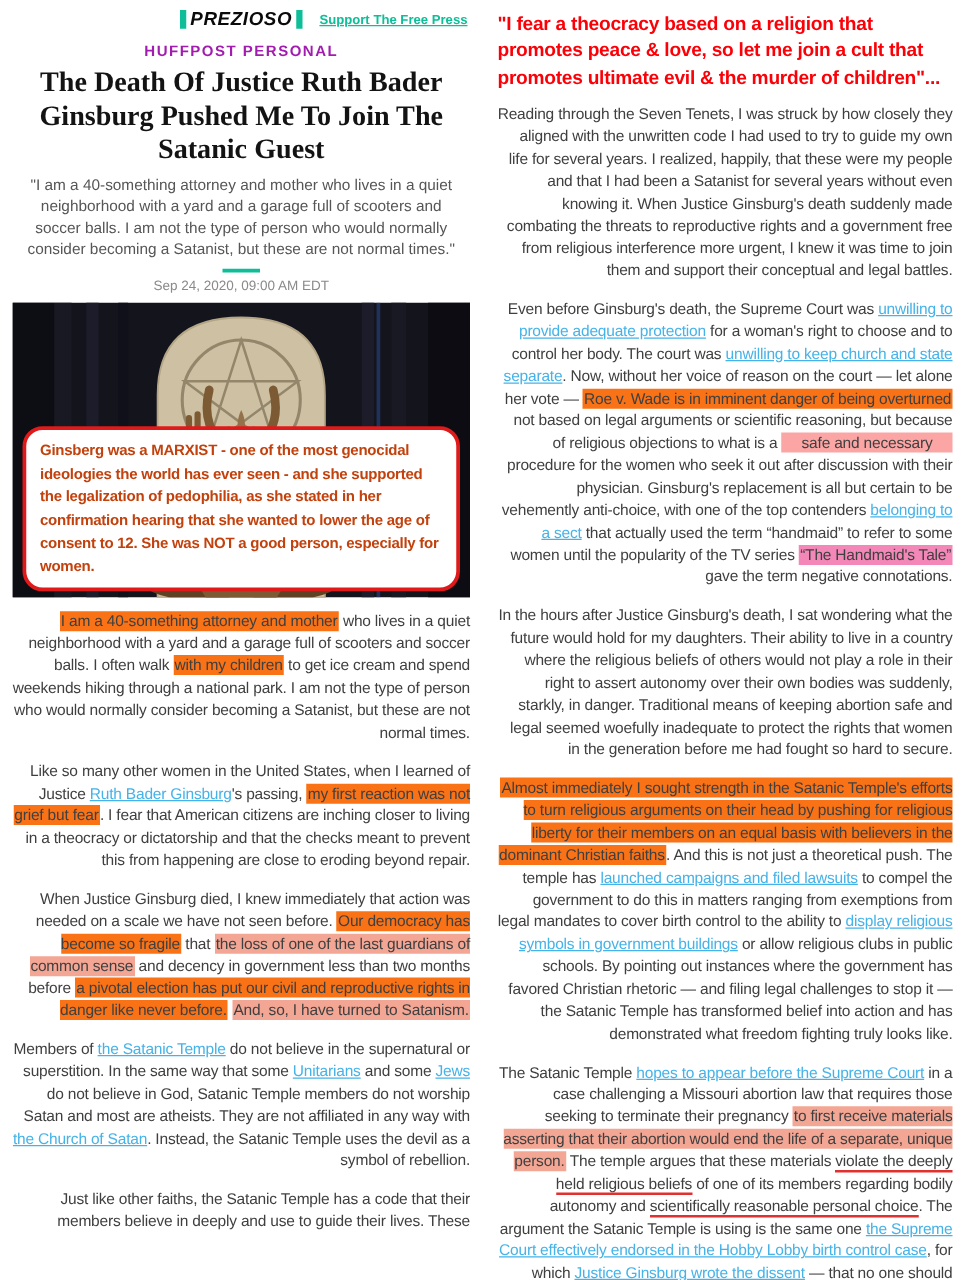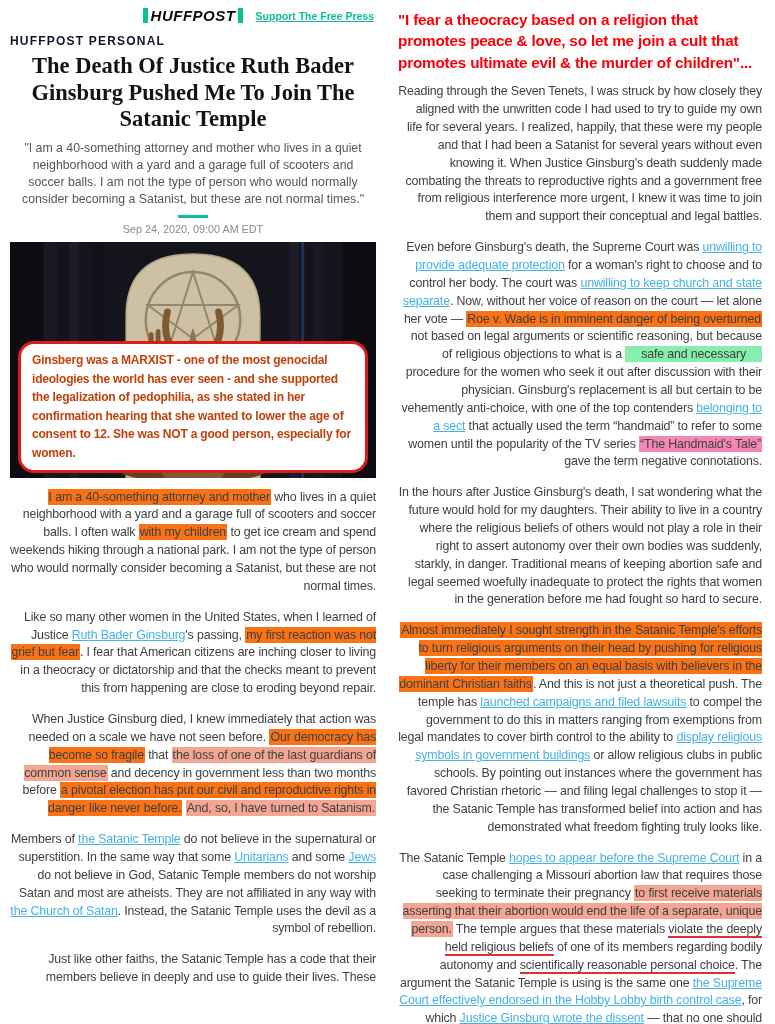--- a/index.html
+++ b/index.html
@@ -10,21 +10,21 @@
   .col-left  { padding:5px 13px 0 10px; }
   .col-right { padding:9px 13px 0 9px; }
 
   
   .masthead { position:relative; text-align:center; height:22px; margin-top:2px; }
   .logo { display:inline-flex; align-items:center; gap:3px; cursor:pointer; }
   .logo-bar { width:5px; height:15px; background:#0dbe98; }
   .logo-text { font-weight:bold; font-style:italic; font-size:15px; letter-spacing:.5px; color:#0a0a0a; }
   .support { position:absolute; right:2px; top:3px; color:#0dbe98; font-weight:bold; font-size:10.5px; text-decoration:underline; cursor:pointer; }
 
-  .section-label { text-align:left; color:#0f172a; font-weight:800; font-size:12px; letter-spacing:1.2px; margin-top:5px; }
+  .section-label { text-align:center; color:#a21caf; font-weight:800; font-size:12px; letter-spacing:1.2px; margin-top:5px; }
   h1.title { font-family:"Liberation Serif",serif; font-weight:bold; font-size:22.5px; line-height:1.18; text-align:center; margin:5px 2px 7px; color:#131313; }
   .subtitle { font-size:12.3px; line-height:1.38; color:#565656; text-align:center; margin:0 4px; }
   .divider { width:30px; height:3px; background:#0dbe98; margin:7px auto 5px; }
   .byline { text-align:center; font-weight:bold; font-size:12px; color:#222; }
   .date { text-align:center; font-size:10.8px; color:#8a8a8a; margin-top:3px; }
 
   
   figure.hero { position:relative; margin-top:7px; }
   figure.hero svg { display:block; width:100%; height:236px; }
   .overlay-box { position:absolute; left:8px; right:8px; bottom:5px; background:#fff; border:3px solid #e01a1a; border-radius:16px; padding:7px 11px; }
@@ -32,44 +32,44 @@
   .caption { font-family:"Liberation Serif",serif; font-size:10.3px; color:#6a6a6a; margin-top:5px; line-height:1.3; }
   .credit { font-family:"Liberation Sans",sans-serif; font-size:7.5px; color:#ababab; letter-spacing:.4px; }
 
   
   .body-text { margin-top:11px; }
   .col-right .body-text { margin-top:0; }
   .para { font-size:12.4px; line-height:1.44; letter-spacing:-.15px; color:#3f3f3f; margin-bottom:13px; text-align:right; }
   a.link { color:#45b2e8; text-decoration:underline; cursor:pointer; }
   .hl-yellow { background:#f97316; padding:1px 1px; }
   .hl-salmon { background:#f4a694; padding:1px 1px; }
-  .hl-purple { background:#86efac; padding:1px 16px; }
+  .hl-purple { background:#fca5a5; padding:1px 16px; }
   .hl-pink   { background:#f387b8; padding:1px 1px; }
   .redline   { border-bottom:2px solid #e03131; }
 
   .quote-heading { color:#fb0007; font-weight:bold; font-size:15.3px; line-height:1.4; letter-spacing:-.2px; margin:0 0 10px; }
 </style>
 </head>
 <body>
 
 <div class="page">
 
   <div class="col col-left">
 
     <div class="masthead">
       <span class="logo">
         <span class="logo-bar"></span>
-        <span class="logo-text">HUFFPOST</span>
+        <span class="logo-text">PREZIOSO</span>
         <span class="logo-bar"></span>
       </span>
       <a class="support">Support The Free Press</a>
     </div>
 
     <div class="section-label">HUFFPOST PERSONAL</div>
-    <h1 class="title">The Death Of Justice Ruth Bader Ginsburg Pushed Me To Join The Satanic Temple</h1>
+    <h1 class="title">The Death Of Justice Ruth Bader Ginsburg Pushed Me To Join The Satanic Guest</h1>
     <p class="subtitle">"I am a 40-something attorney and mother who lives in a quiet neighborhood with a yard and a garage full of scooters and soccer balls. I am not the type of person who would normally consider becoming a Satanist, but these are not normal times."</p>
     <div class="divider"></div>
     <div class="date">Sep 24, 2020, 09:00 AM EDT</div>
 
     <figure class="hero">
       <svg viewBox="0 0 372 236" preserveAspectRatio="none">
         <rect width="372" height="236" fill="#14141d"></rect>
         <rect x="0" width="34" height="236" fill="#0d0d14"></rect>
         <rect x="34" width="14" height="236" fill="#191924"></rect>
         <rect x="60" width="10" height="236" fill="#1c1c2a"></rect>

